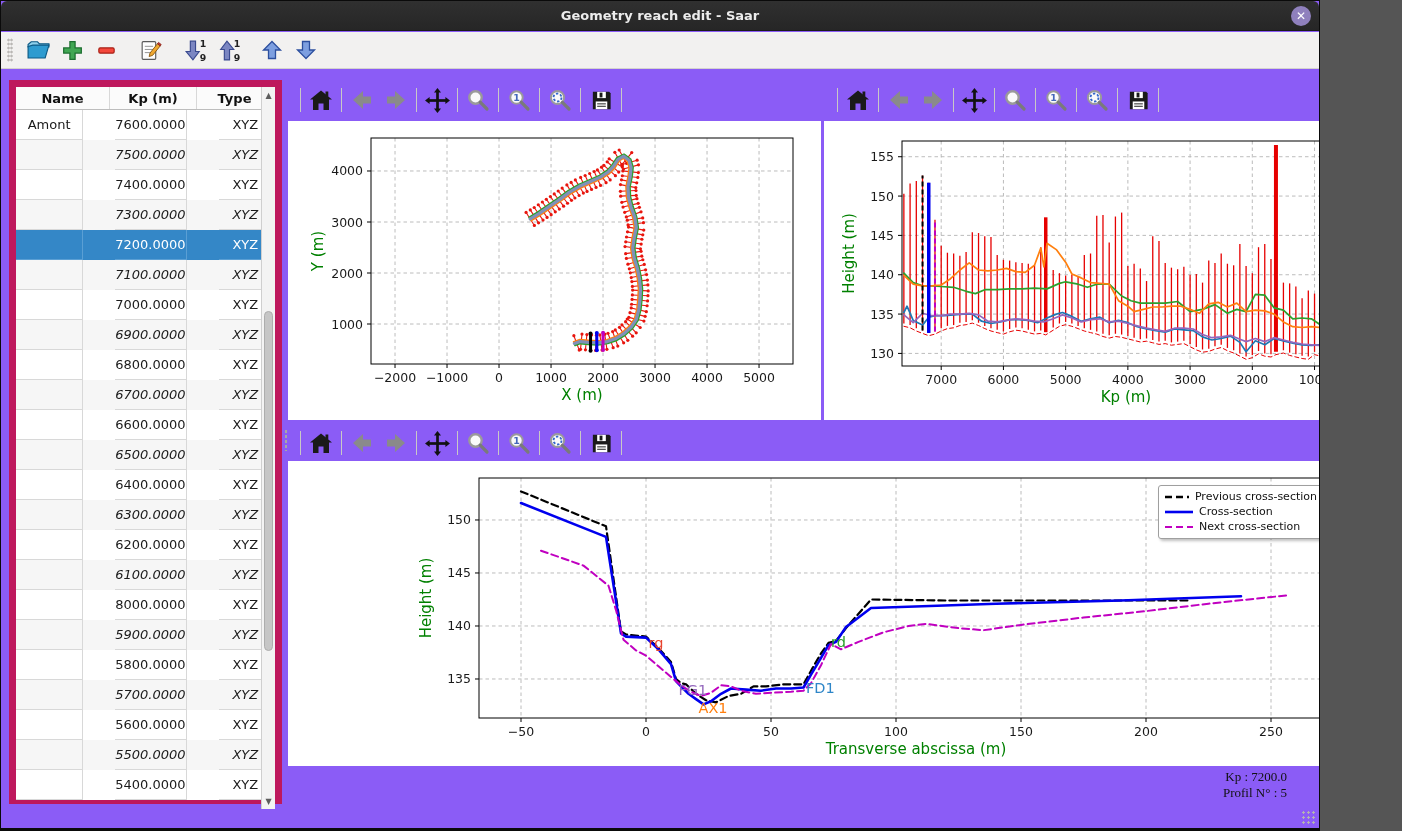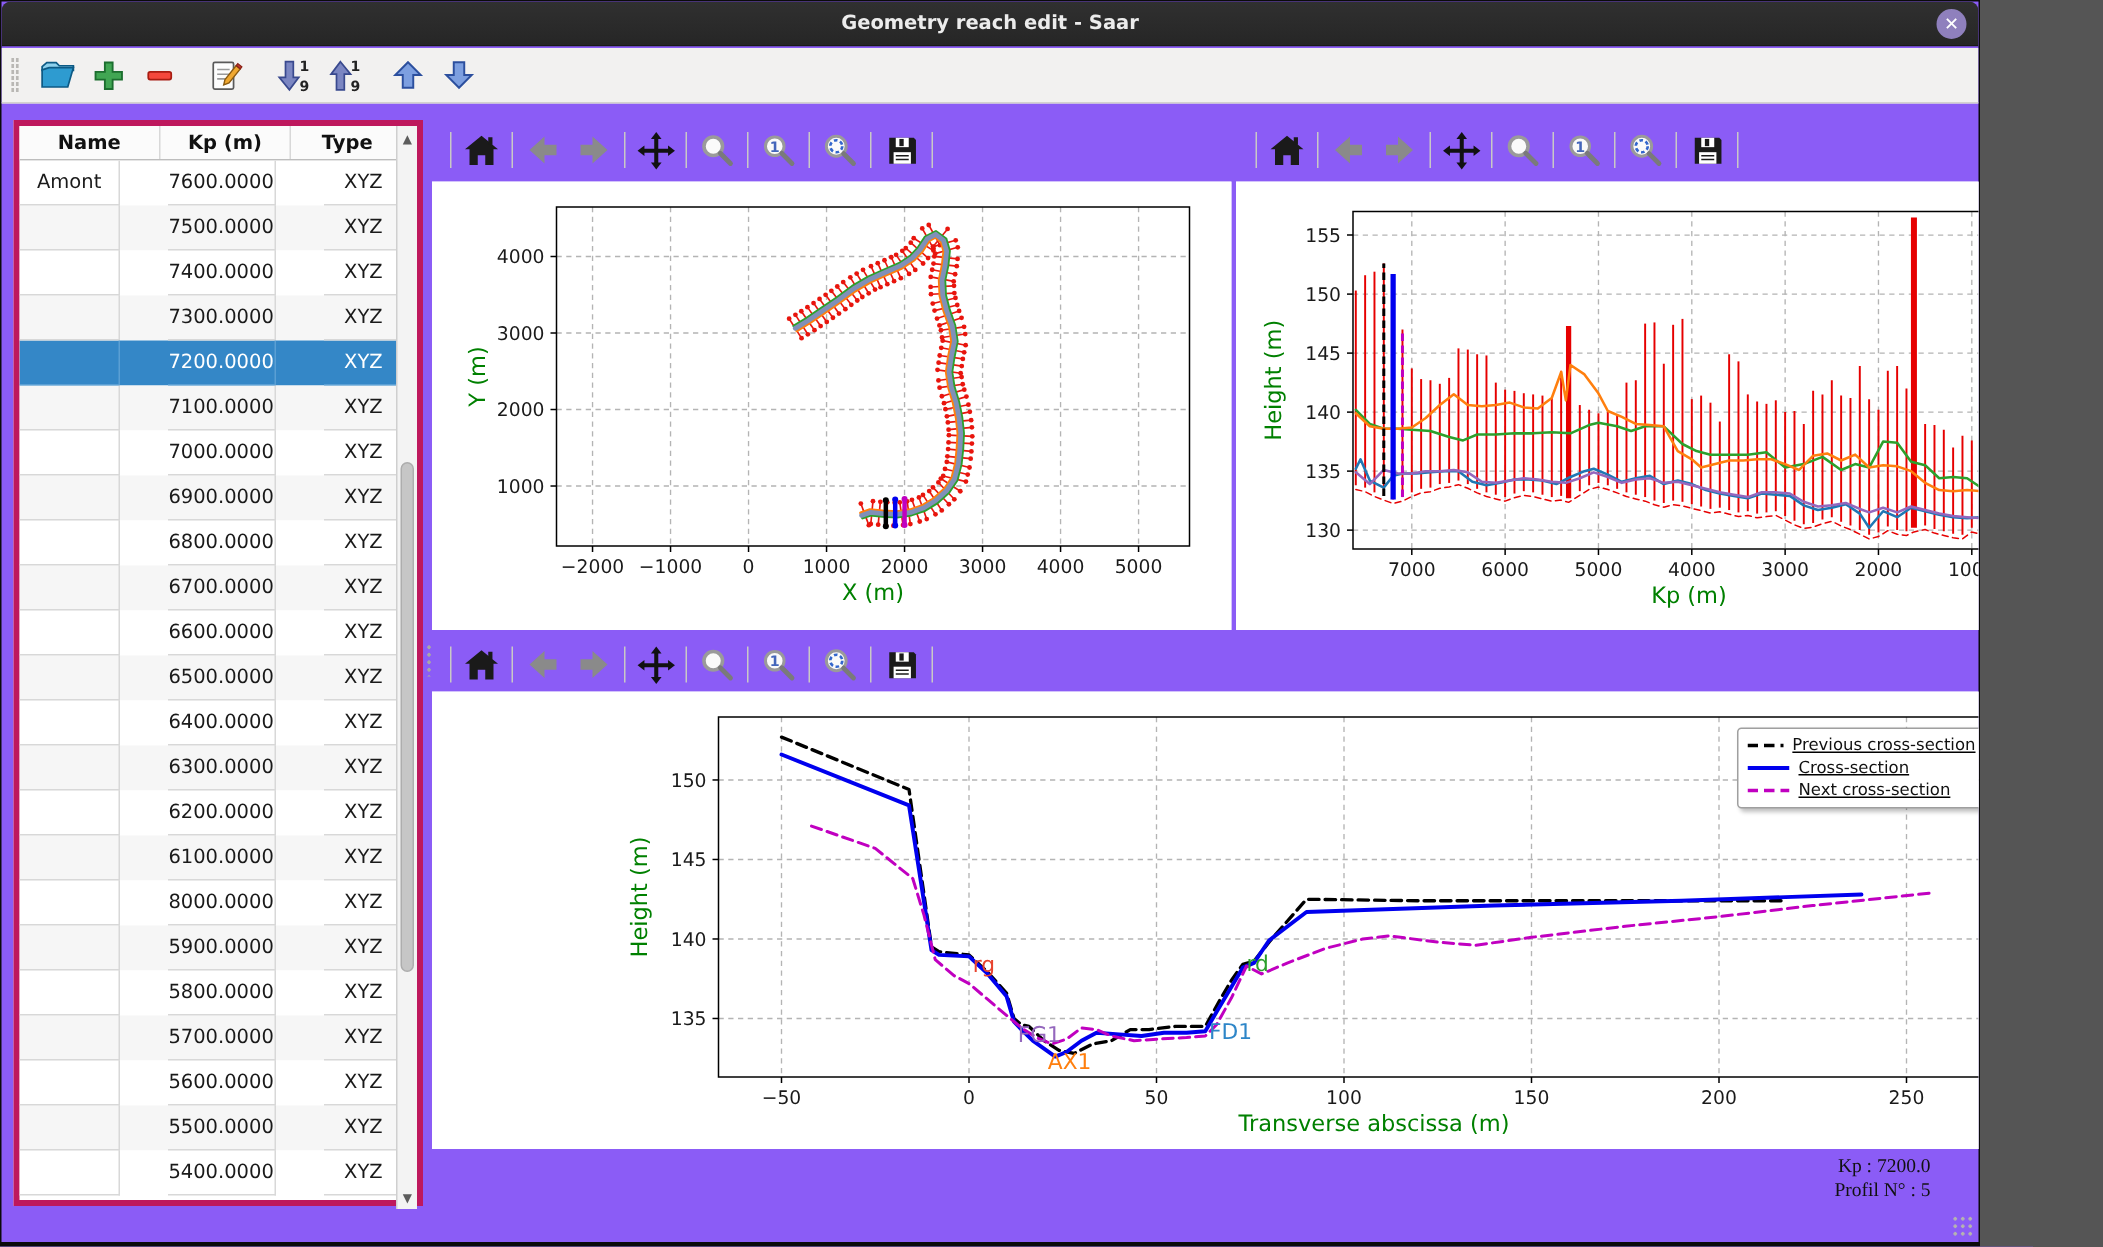--- a/index.html
+++ b/index.html
@@ -19,26 +19,26 @@
   
   .main-toolbar { position:absolute; left:0; top:31px; width:100%; height:37px;
     background:#f2f1f0; border-bottom:1px solid #d4d2cf; display:flex; align-items:center; }
   .drag-dots { width:6px; height:24px; margin:0 8px 0 6px;
     background-image:radial-gradient(#b9b7b4 1px, transparent 1.2px); background-size:3px 4px; }
   .tb-btn { width:30px; height:30px; display:flex; align-items:center; justify-content:center; margin:0 2px; }
   .tb-gap { width:10px; }
 
   
   .table-wrap { position:absolute; left:8px; top:79px; width:273px; height:724px;
-    background:#fff; border:4px solid #be185d; }
+    background:#fff; border:7px solid #be185d; }
   .thead { display:flex; height:23px; background:#fbfbfb; border-bottom:1px solid #bdbdbd; }
   .th { font-size:13px; font-weight:bold; color:#111; display:flex; align-items:center; justify-content:center; border-right:1px solid #d8d8d8; }
   .tbody { position:absolute; left:0; top:23px; width:257px; height:699px; overflow:hidden; }
   .tr { display:flex; height:30px; background:#fff;gap:32px; }
-  .tr.alt { background:#f6f6f6; }
+  .tr.alt { background:#f6f6f6;font-style:italic; }
   .tr.sel { background:#3487c7;text-align:center; }
   .td { font-size:13px; color:#1a1a1a; display:flex; align-items:center; justify-content:center;
     border-right:1px solid #d8d8d8; border-bottom:1px solid #d8d8d8; height:100%; }
   .tr.sel .td { color:#fff; border-right-color:#5a9fd4; border-bottom-color:#5a9fd4; }
   .c0 { width:94px; } .c1 { width:87px; } .c2 { width:76px; }
   .vscroll { position:absolute; right:0; top:0; width:14px; height:722px; background:#f3f3f3; border-left:1px solid #cfcfcf; }
   .vs-btn { position:absolute; left:0; width:13px; height:16px; display:flex; align-items:center; justify-content:center; font-size:8px; color:#5c5c5c; }
   .vs-thumb { position:absolute; left:2px; width:9px; border-radius:5px; background:#c6c6c6; border:1px solid #adadad; }
 
   
@@ -47,21 +47,21 @@
   .tsep { width:1px; height:24px; background:#c9c8c6; margin:0 3px; }
   svg.fig { position:absolute; background:#fff; }
 
   .splitter-dots-v { position:absolute; width:4px; height:22px;
     background-image:radial-gradient(#a9a7a4 1px, transparent 1.2px); background-size:4px 5px; }
 
   
   .legend { position:absolute; left:1157px; top:484px; width:166px; background:#fff;
     border:1px solid #9f9f9f; border-radius:3px; box-shadow:2px 2px 3px rgba(0,0,0,0.25);
     padding:3px 6px 4px 6px; }
-  .lg-row { display:flex; align-items:center; height:15px;text-decoration:underline; }
+  .lg-row { display:flex; align-items:center; height:15px; }
   .lg-row svg { margin-right:6px; }
   .lg-label { font-size:11px; color:#111; white-space:nowrap; }
 
   
   .vslider-track { position:absolute; left:1376px; top:86px; width:4px; height:626px; background:#c3c1bf; border-radius:2px; }
   .vslider-fill { position:absolute; left:1376px; top:86px; width:4px; height:27px; background:#3584e4; border-radius:2px; }
   .vslider-handle { position:absolute; left:1367px; top:112px; width:19px; height:18px;
     background:linear-gradient(#fdfdfd,#ebebeb); border:1px solid #9f9d9b; border-radius:5px;
     box-shadow:0 1px 1px rgba(0,0,0,0.15); }
   .spin-btn { position:absolute; left:1361px; width:32px; height:25px;

